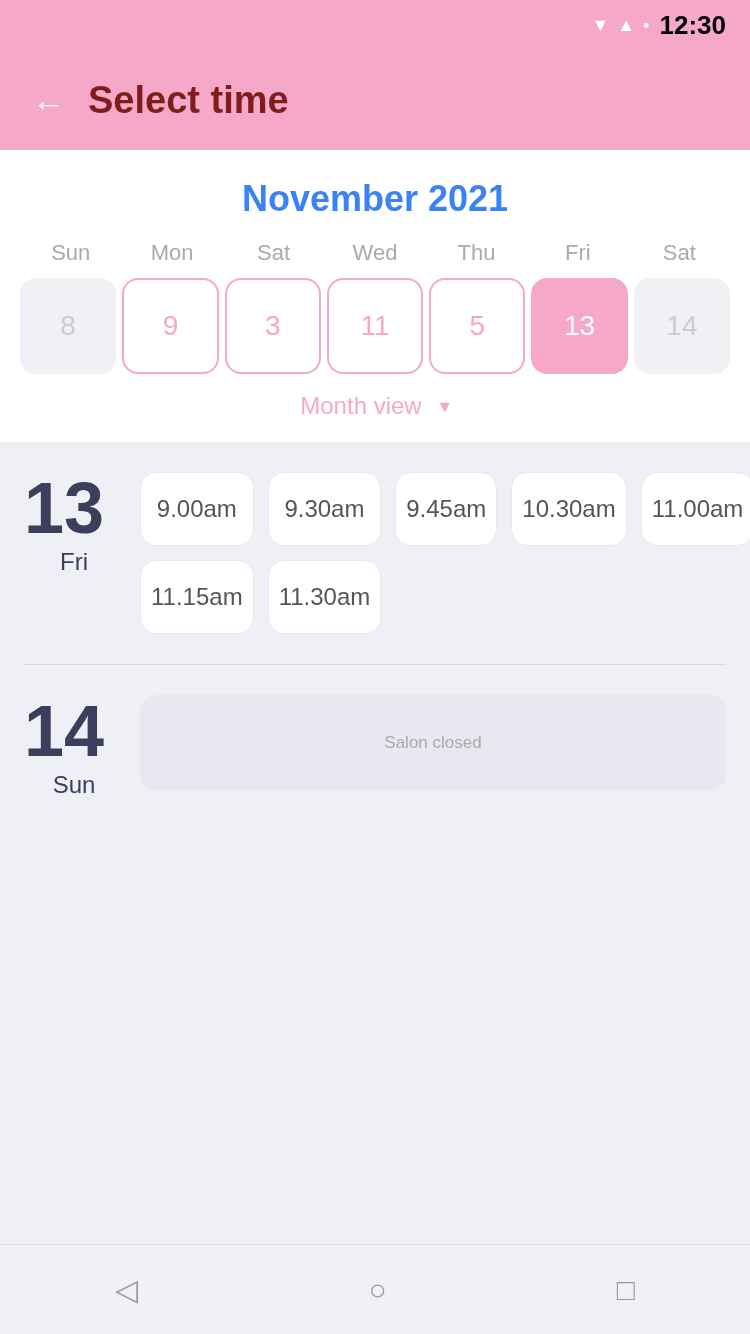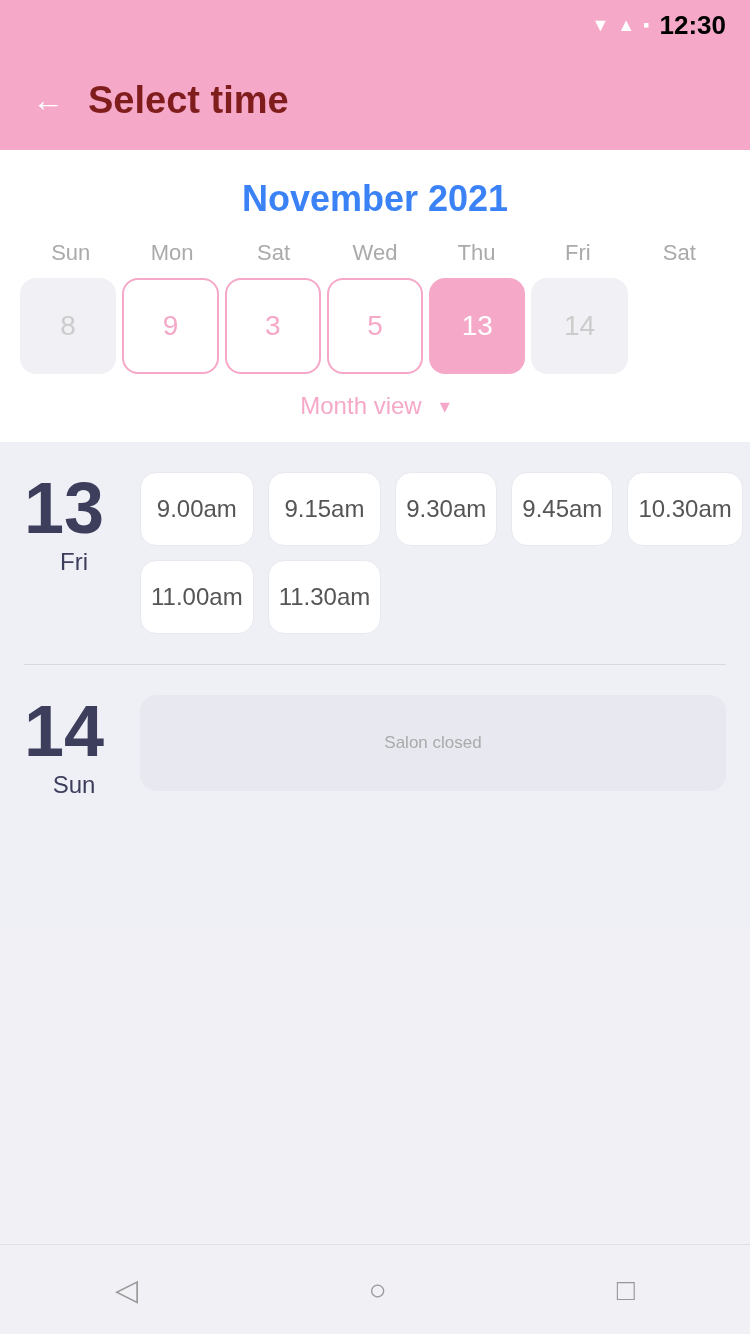--- a/index.html
+++ b/index.html
@@ -247,20 +247,21 @@
     <div class="weekday-label">Wed</div>
     <div class="weekday-label">Thu</div>
     <div class="weekday-label">Fri</div>
     <div class="weekday-label">Sat</div>
   </div>
 
   <div class="date-row">
     <div class="date-cell inactive">8</div>
     <div class="date-cell active">9</div>
     <div class="date-cell active">3</div>
+    <div class="date-cell active">11</div>
     <div class="date-cell active">5</div>
     <div class="date-cell selected">13</div>
     <div class="date-cell inactive">14</div>
   </div>
 </div>
 
 <div class="month-view-toggle">
   <span class="month-view-label">Month view</span>
   <span class="chevron-icon">▾</span>
 </div>
@@ -269,25 +270,25 @@
 
   <div class="day-section">
     <div class="day-content">
       <div class="day-label-group">
         <div class="day-number">13</div>
         <div class="day-name">Fri</div>
       </div>
       <div class="slots-area">
         <div class="slots-grid">
           <div class="time-slot">9.00am</div>
-          <div class="time-slot">9.15am</div>
           <div class="time-slot">9.30am</div>
           <div class="time-slot">9.45am</div>
           <div class="time-slot">10.30am</div>
           <div class="time-slot">11.00am</div>
+          <div class="time-slot">11.15am</div>
           <div class="time-slot">11.30am</div>
         </div>
       </div>
     </div>
   </div>
 
   <div class="divider"></div>
 
   <div class="day-section day-section-14">
     <div class="day-content">

